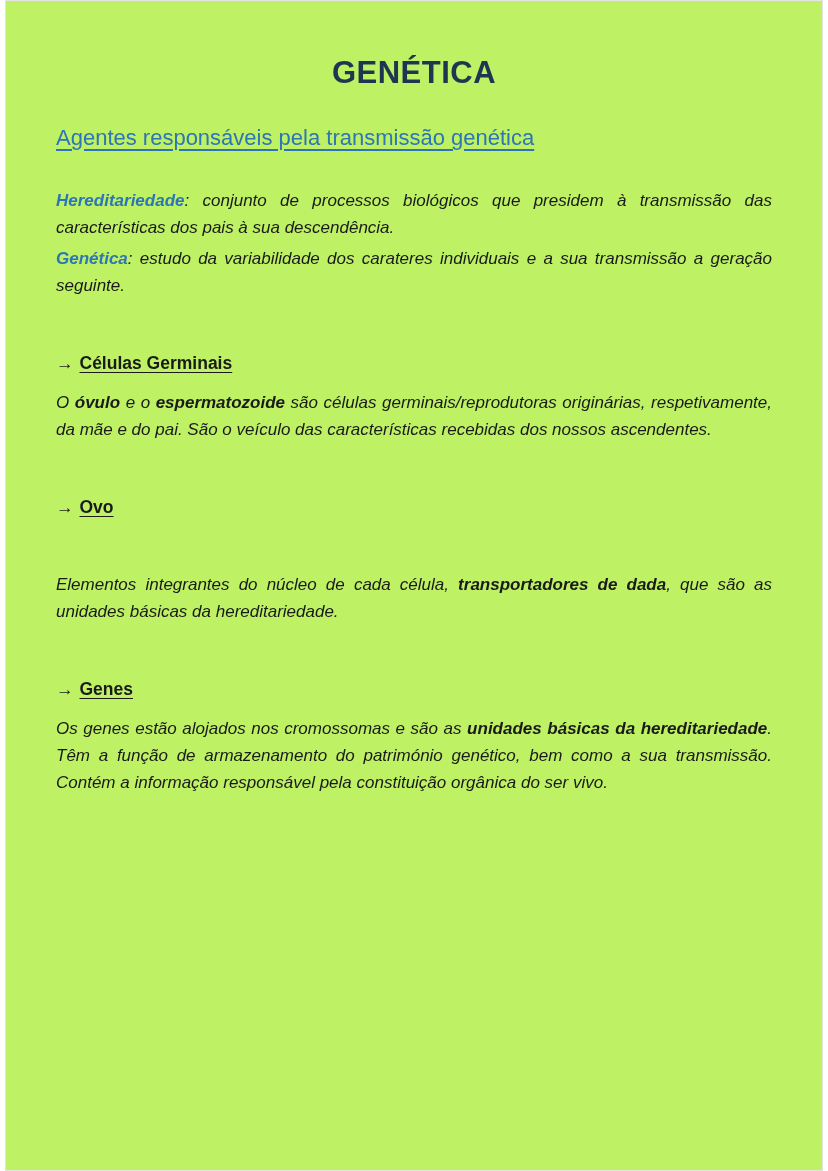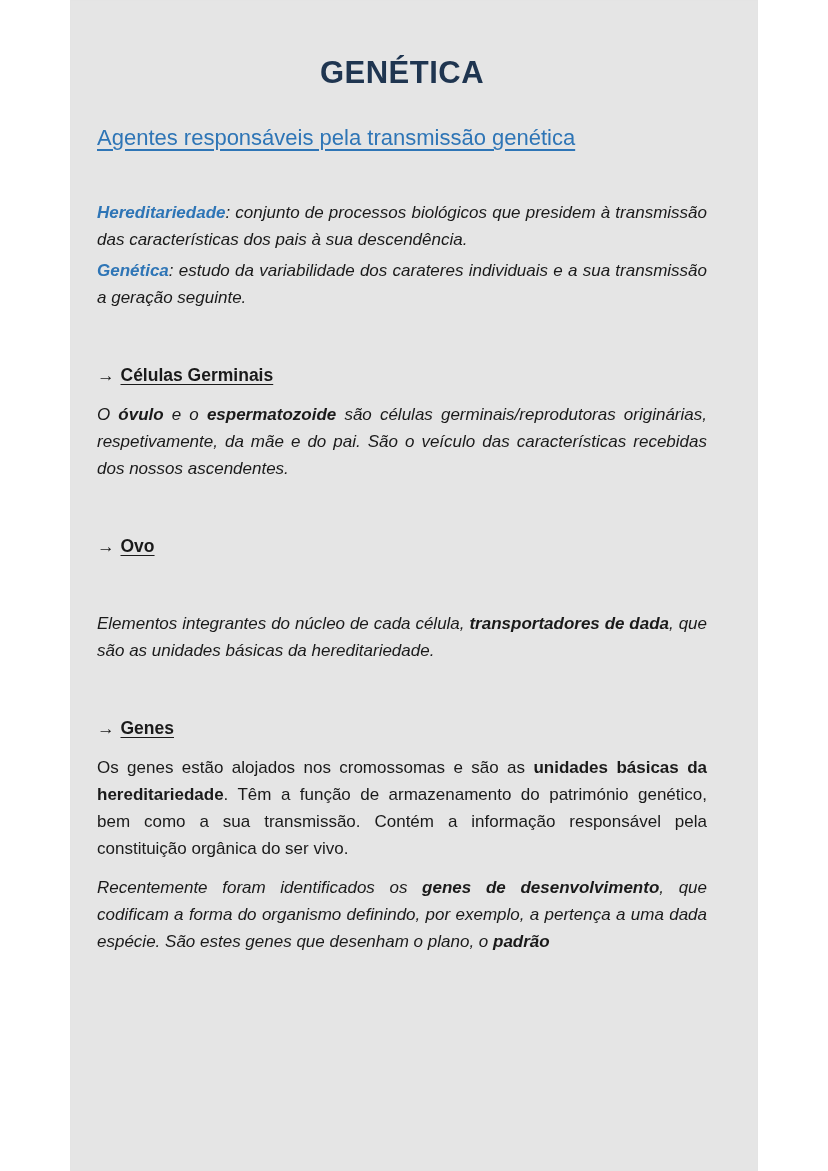--- a/index.html
+++ b/index.html
@@ -3,26 +3,26 @@
 <meta charset="utf-8">
 <style>
   * { box-sizing: border-box; }
   html, body { margin: 0; padding: 0; }
   body {
     background: #ffffff;
     font-family: "Liberation Sans", sans-serif;
     color: #1a1a1a;
   }
   .page {
-    width: 688px;
+    width: 818px;
     min-height: 1171px;
     margin: 0 auto;
-    background: #e5e5e5;
+    background: #bef264;
     border: 1px solid #e4e4e4;
-    padding: 46px 50px 60px 26px;
+    padding: 46px 50px 60px 50px;
   }
   .doc-title {
     margin: 8px 0 0 0;
     text-align: center;
     font-size: 31px;
     font-weight: 900;
     letter-spacing: 0.5px;
     color: #1f3550;
   }
   .main-heading {
@@ -36,21 +36,21 @@
   p {
     font-size: 17px;
     line-height: 27px;
     text-align: justify;
     margin: 0;
   }
   .intro {
     font-style: italic;
     margin-top: 4px;
   }
-  .intro.first { margin-top: 48px; }
+  .intro.first { margin-top: 36px; }
   .term {
     font-weight: 700;
     color: #2e75b6;
   }
   section { margin-top: 52px; }
   .sec-heading {
     margin: 0 0 14px 0;
     font-size: 17.5px;
     line-height: 24px;
     font-weight: 700;
@@ -91,16 +91,15 @@
     <h3 class="sec-heading"><span class="arrow">→</span><span class="sec-title">Ovo</span></h3>
   </section>
 
   <section>
     <p class="body"><span>Elementos integrantes do núcleo de cada célula, </span><span class="b">transportadores de dada</span><span>, que são as unidades básicas da hereditariedade.</span></p>
   </section>
 
   <section>
     <h3 class="sec-heading"><span class="arrow">→</span><span class="sec-title">Genes</span></h3>
     <p class="body"><span>Os genes estão alojados nos cromossomas e são as </span><span class="b">unidades básicas da hereditariedade</span><span>. Têm a função de armazenamento do património genético, bem como a sua transmissão. Contém a informação responsável pela constituição orgânica do ser vivo.</span></p>
-    <p class="body"><span>Recentemente foram identificados os </span><span class="b">genes de desenvolvimento</span><span>, que codificam a forma do organismo definindo, por exemplo, a pertença a uma dada espécie. São estes genes que desenham o plano, o </span><span class="b">padrão</span></p>
   </section>
 
 </div>
 
 </body></html>

